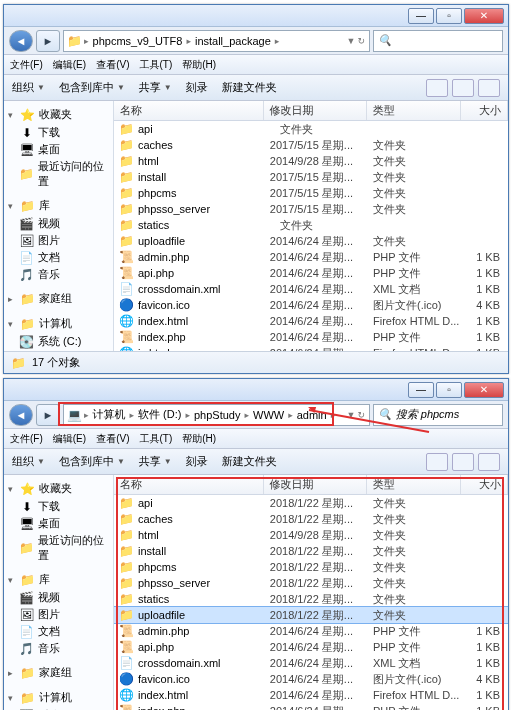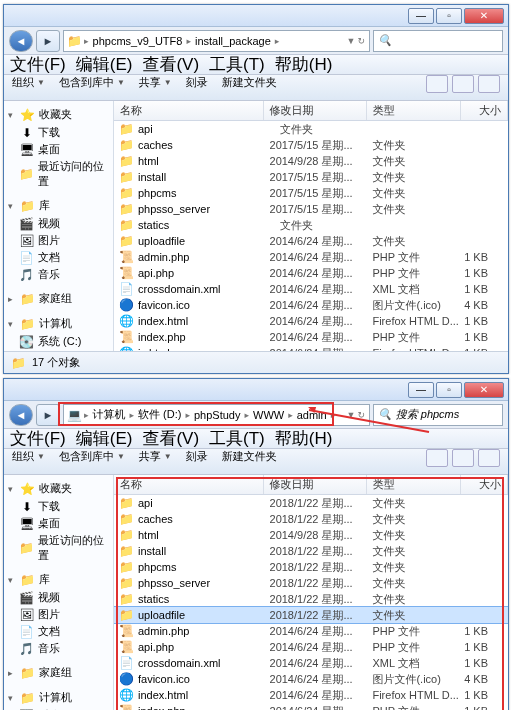--- a/index.html
+++ b/index.html
@@ -9,43 +9,43 @@
 .winbtn{width:26px;height:16px;margin-left:2px;border:1px solid #6b88b0;border-radius:2px;display:flex;align-items:center;justify-content:center;background:linear-gradient(#f5f9ff,#d6e4f5);font-size:10px;line-height:1}
 .winbtn.close{background:linear-gradient(#f08a8a,#d64545);color:#fff;width:40px}
 .addrbar{height:28px;background:#e8eef7;display:flex;align-items:center;padding:3px 5px;gap:3px;border-bottom:1px solid #c0c8d8}
 .navbtn{width:24px;height:22px;border:1px solid #9ab;border-radius:3px;background:linear-gradient(#f0f6ff,#d8e6f5);display:flex;align-items:center;justify-content:center;font-size:11px;color:#345}
 .navbtn.back{background:linear-gradient(#6aa0e0,#3a70b8);color:#fff;border-radius:11px}
 .bcbox{flex:1;height:22px;border:1px solid #9ab;background:#fff;display:flex;align-items:center;padding:0 4px;gap:2px}
 .bcbox .seg{padding:0 2px;white-space:nowrap}
 .bcbox .arr{color:#777;font-size:9px}
 .sbox{width:130px;height:22px;border:1px solid #9ab;background:#fff;display:flex;align-items:center;padding:0 4px;gap:4px;color:#777;font-style:italic}
 .menubar{height:20px;background:linear-gradient(#f6f9fe,#e4ecf7);display:flex;align-items:center;padding:0 6px;gap:10px;border-bottom:1px solid #c0c8d8}
-.menubar span{font-size:17px}
-.toolbar{height:26px;background:linear-gradient(#f2f6fc,#dde8f5);display:flex;align-items:flex-start;padding:0 8px;gap:14px;border-bottom:1px solid #c0c8d8}
+.menubar span{font-size:10px}
+.toolbar{height:26px;background:linear-gradient(#f2f6fc,#dde8f5);display:flex;align-items:center;padding:0 8px;gap:14px;border-bottom:1px solid #c0c8d8}
 .toolbar .ti{display:flex;align-items:center;gap:3px}
 .toolbar .dd{font-size:8px;color:#555}
 .rbtns{margin-left:auto;display:flex;gap:4px}
 .rbtns .vb{width:22px;height:18px;border:1px solid #aac;background:#eef4fc;border-radius:2px}
 .body{display:flex;height:250px}
 .sidebar{width:110px;background:#fafcff;border-right:1px solid #d5dde8;overflow:hidden;padding:4px 2px}
 .sgrp{margin-bottom:6px}
 .sh{display:flex;align-items:center;gap:4px;padding:2px 2px;font-size:11px}
 .sh .exp{font-size:9px;color:#666;width:9px}
 .si{display:flex;align-items:center;gap:4px;padding:1px 0 1px 14px;font-size:11px}
 .ic{width:14px;height:14px;display:inline-flex;align-items:center;justify-content:center;font-size:12px}
 .filepane{flex:1;background:#fff;position:relative;overflow:hidden}
 .cols{display:flex;height:20px;background:linear-gradient(#fdfdfe,#eef2f8);border-bottom:1px solid #d0d8e5;align-items:center}
 .cols div{padding:0 6px;border-right:1px solid #d8dee8;height:100%;display:flex;align-items:center;font-size:11px;color:#333}
 .c-name{width:160px}.c-date{width:110px}.c-type{width:100px}.c-size{width:50px;text-align:right;justify-content:flex-end}
 .rows{overflow-y:auto}
 .row{display:flex;height:16px;align-items:center}
 .row.sel{background:#cde4ff;outline:1px solid #7ab0ef}
 .row .c-name{display:flex;align-items:center;gap:4px;padding-left:6px}
 .row .c-date,.row .c-type{padding-left:6px;color:#444}
-.row .c-size{padding-right:20px;color:#444}
+.row .c-size{padding-right:8px;color:#444}
 .fic{width:14px;height:14px;font-size:12px;display:inline-flex;align-items:center;justify-content:center}
 .status{height:22px;background:linear-gradient(#f2f6fc,#e3ecf7);border-top:1px solid #c8d2e0;display:flex;align-items:center;padding:0 8px;gap:6px;font-size:11px}
 .redbox{position:absolute;border:2px solid #e03030;pointer-events:none}
 .redarrow{position:absolute;pointer-events:none}
 </style>
 </head>
 <body>
 
 <div class="window">
   <div class="titlebar">

